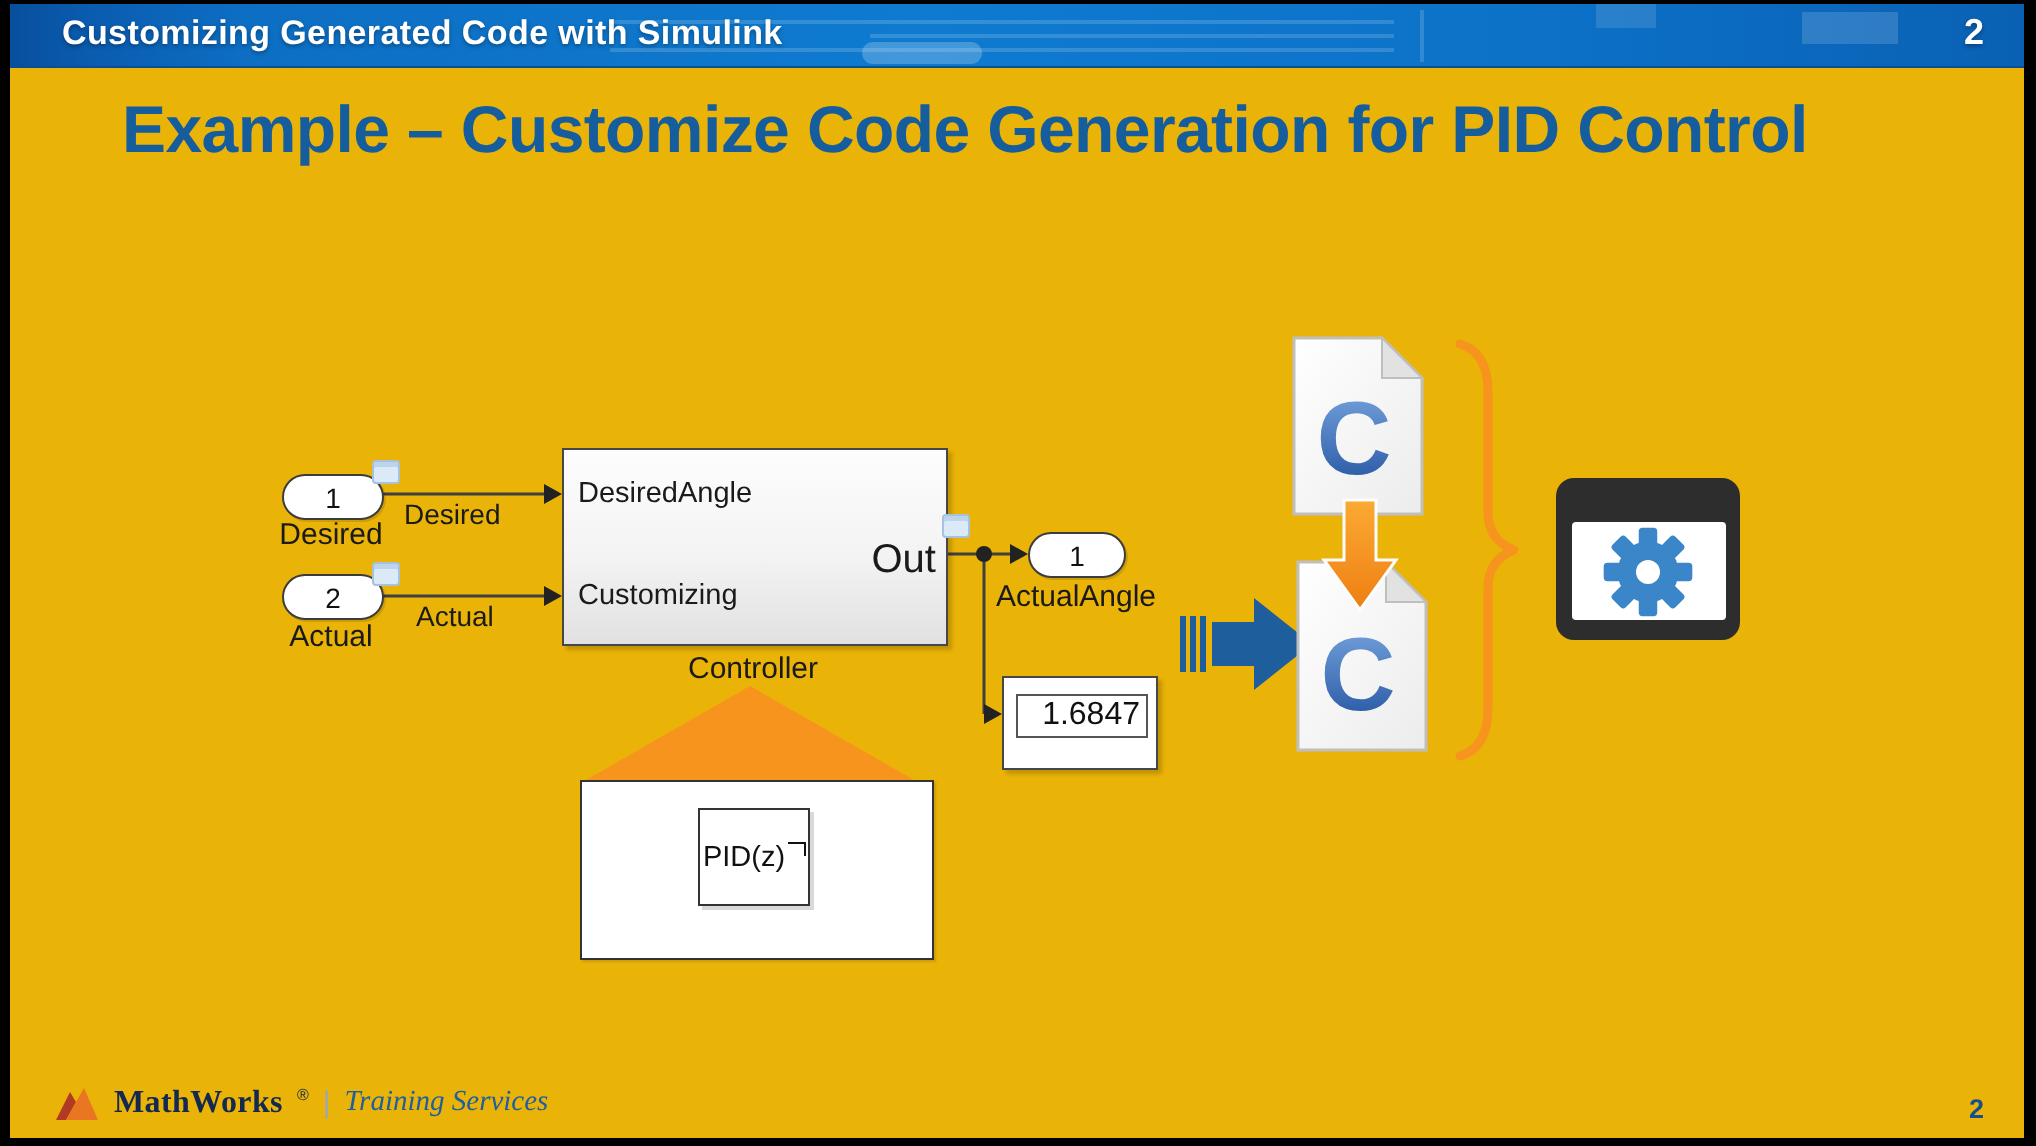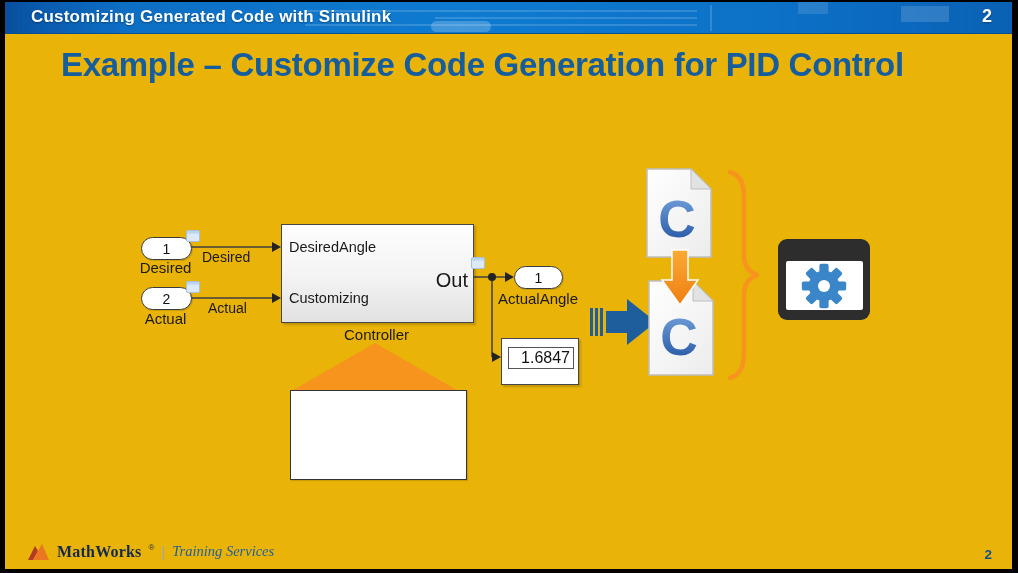--- a/index.html
+++ b/index.html
@@ -124,20 +124,24 @@
   <span>1</span>
 </div>
 <div class="abs blk-txt" style="left:490px;top:290px;width:96px;text-align:center;">ActualAngle</div>
 
 <div class="disp-outer">
   <div class="disp-inner">1.6847</div>
 </div>
 
 <div class="tri"></div>
 <div class="subsys">
+  <div class="pid">
+    <span>PID(z)</span>
+      <span class="step-glyph"></span>
+  </div>
 </div>
 
 <svg class="abs" style="left:590px;top:297px;" width="70" height="50" viewBox="0 0 70 50">
   <g fill="#1f5e9c">
     <rect x="0" y="11" width="3" height="28"></rect>
     <rect x="5" y="11" width="3" height="28"></rect>
     <rect x="10" y="11" width="3" height="28"></rect>
     <rect x="16" y="14" width="22" height="22"></rect>
     <polygon points="37,2 37,48 66,25"></polygon>
   </g>

